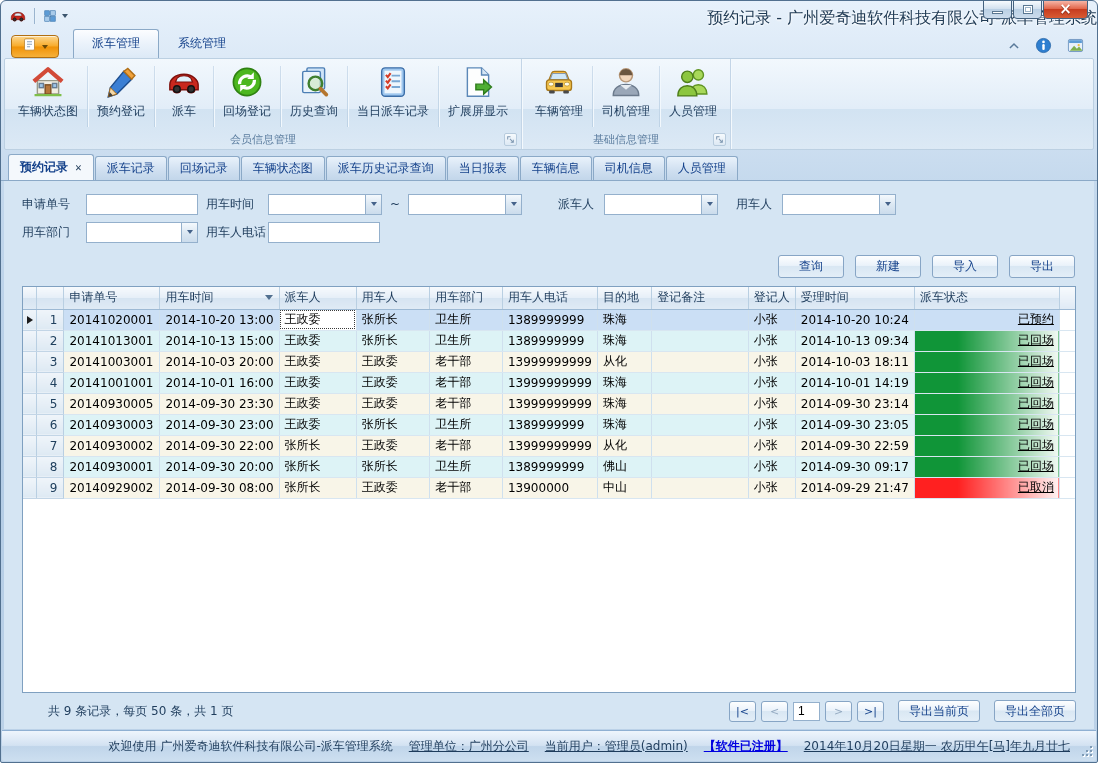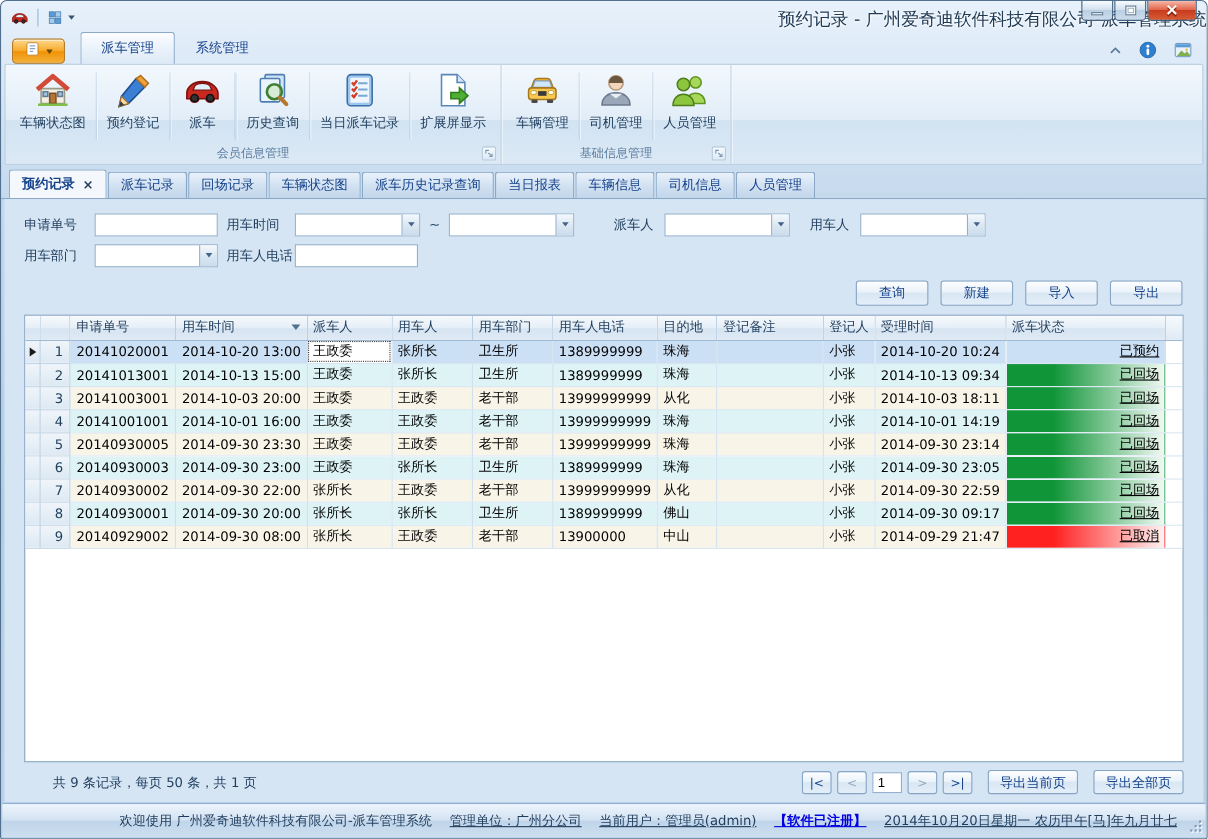--- a/index.html
+++ b/index.html
@@ -47,21 +47,21 @@
   .rbtn .icon svg { width:34px; height:34px; display:block; }
   .rbtn-label { font-size:12px; color:#1e3c5c; white-space:nowrap; }
   .rgroup-label { height:18px; font-size:11px; color:#5a7c9e; text-align:center; line-height:17px; position:relative; }
   .launcher { position:absolute; right:4px; top:2px; width:13px; height:13px; border:1px solid #b7cbdd; border-radius:2px; background:linear-gradient(#f6fafd,#dde9f4); display:flex; align-items:center; justify-content:center; }
   .launcher svg { display:block; }
 
   
   .doc-tabs { height:29px; margin-top:2px; padding:3px 7px 0; display:flex; align-items:flex-end; gap:1px; border-bottom:1px solid #8ba9c7; }
   .dtab { height:24px; padding:0 11px; display:flex; align-items:center; gap:7px; font-size:12px; color:#15428b;
     border:1px solid #8ba9c7; border-bottom:none; border-radius:3px 3px 0 0;
-    background:linear-gradient(#e9f2fb,#cfdff0 60%,#c2d6ea); }
+    background:linear-gradient(#e9f2fb,#cfdff0 60%,#c2d6ea);font-family:Liberation Serif, serif; }
   .dtab.active { background:#f4f8fc; height:26px; font-weight:bold; }
   .dtab-close { color:#27425f; font-weight:bold; font-size:12px; line-height:1; }
 
   
   .content { height:548px; margin:0 3px; background:#d5e5f3; padding:12px 18px 0; display:flex; flex-direction:column;justify-content:center; }
   .frow { display:flex; align-items:center; height:22px; margin-bottom:6px; }
   .flabel { font-size:12px; color:#1e3c5c; white-space:nowrap; }
   .lw1 { width:64px; } .lw2 { width:62px; margin-left:8px; } .lw3 { width:46px; margin-left:36px; } .lw4 { width:46px; margin-left:18px; }
   .ftext { width:112px; height:21px; border:1px solid #94b0cc; background:#fff; }
   .ftext input { width:100%; height:100%; border:none; outline:none; font-size:12px; padding:0 3px; background:transparent; }
@@ -221,20 +221,32 @@
               <svg width="16" height="16" viewBox="0 0 24 24">
                 <path d="M2 14c0-3.5 3.5-7.5 10-7.5 6.5 0 10 4.5 10 7.5v3.5h-2.2a2.9 2.9 0 0 1-5.6 0H9.8a2.9 2.9 0 0 1-5.6 0H2z" fill="#c8281e" stroke="#7d100c" stroke-width="1"></path>
                 <path d="M7.2 9.2c2-2.1 7.6-2.1 9.6 0l1.2 2.8H6z" fill="#dff0fa" stroke="#7d100c" stroke-width=".8"></path>
                 <circle cx="7" cy="17" r="2.3" fill="#333" stroke="#111"></circle>
                 <circle cx="17" cy="17" r="2.3" fill="#333" stroke="#111"></circle>
               </svg>
             </span>
             <span class="rbtn-label">派车</span>
           </div>
           <span class="rbtn-sep"></span>
+          <div class="rbtn">
+            <span class="icon">
+              <svg viewBox="0 0 24 24">
+                <circle cx="12" cy="12" r="9.6" fill="#4cb71f" stroke="#2f8212" stroke-width="1.2"></circle>
+                <path d="M6.8 13.5a5.4 5.4 0 0 1 8.5-4.8" fill="none" stroke="#fff" stroke-width="2.3"></path>
+                <path d="M16.8 5.2v4.6h-4.6z" fill="#fff"></path>
+                <path d="M17.2 10.5a5.4 5.4 0 0 1-8.5 4.8" fill="none" stroke="#fff" stroke-width="2.3"></path>
+                <path d="M7.2 18.8v-4.6h4.6z" fill="#fff"></path>
+              </svg>
+            </span>
+            <span class="rbtn-label">回场登记</span>
+          </div>
           <span class="rbtn-sep"></span>
           <div class="rbtn">
             <span class="icon">
               <svg viewBox="0 0 24 24">
                 <rect x="7" y="2" width="12.5" height="15" rx="1" fill="#cfe4f7" stroke="#4d7fb5"></rect>
                 <rect x="4" y="4.5" width="12.5" height="15" rx="1" fill="#e9f3fb" stroke="#4d7fb5"></rect>
                 <circle cx="13" cy="13" r="4.8" fill="rgba(200,230,185,.55)" stroke="#3f7f2f" stroke-width="1.7"></circle>
                 <path d="M16.5 16.7l4.2 4.2" stroke="#b5762f" stroke-width="2.6" stroke-linecap="round"></path>
               </svg>
             </span>

